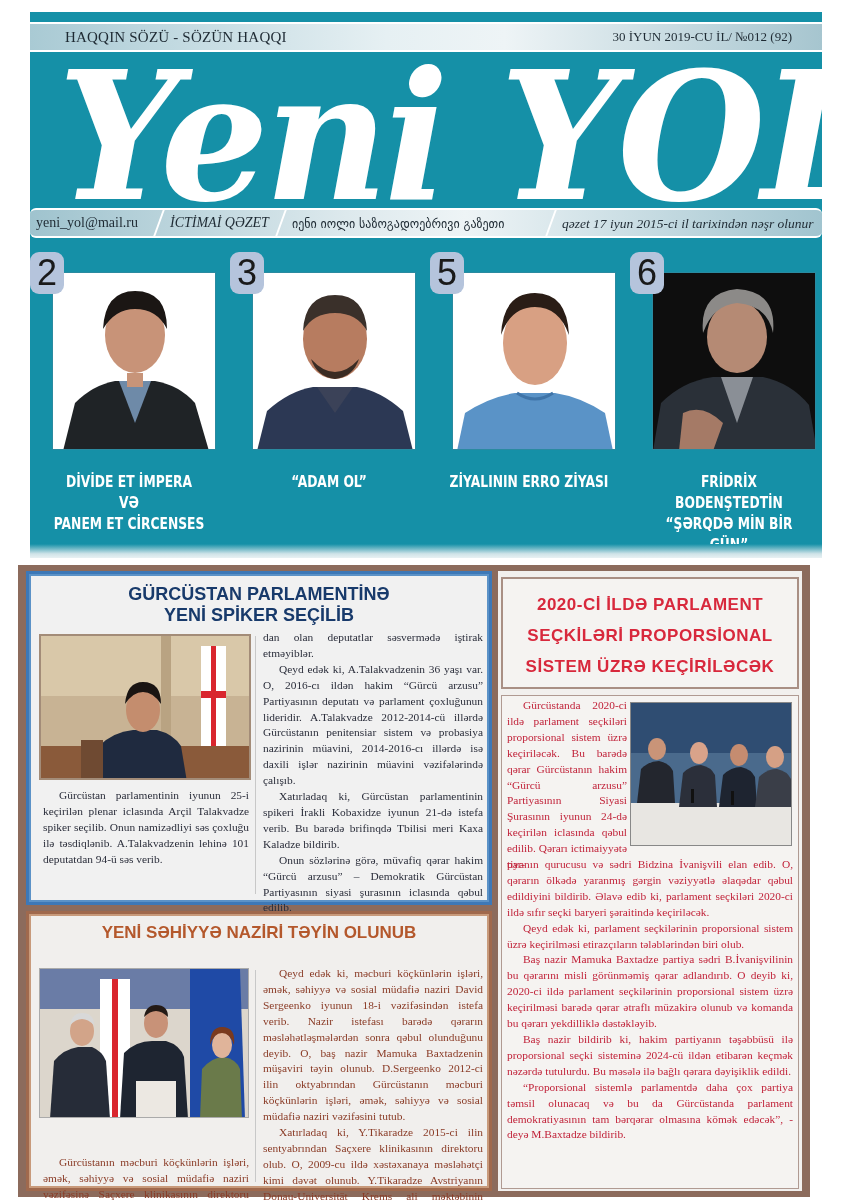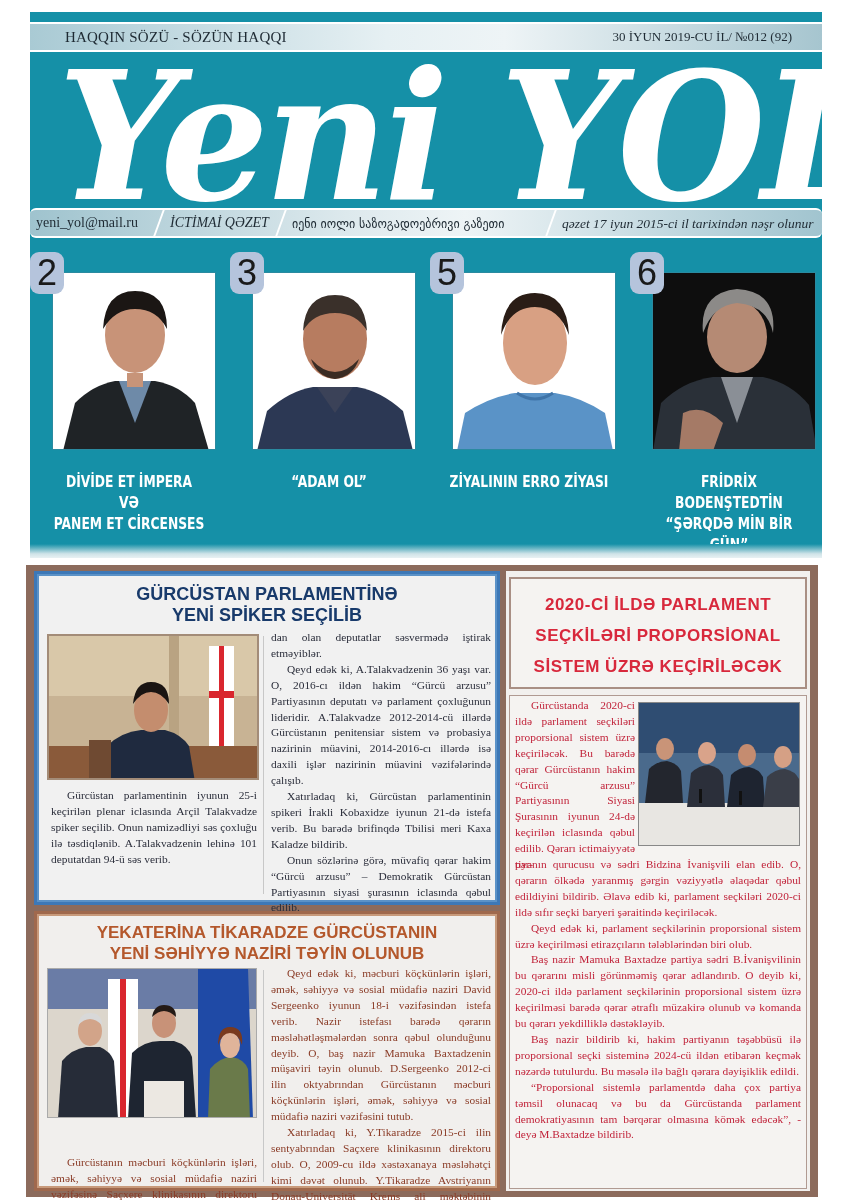--- a/index.html
+++ b/index.html
@@ -33,21 +33,21 @@
   .feature .photo { position: absolute; left: 22px; top: 22px; width: 164px; height: 178px; border: 1px solid #2a8aa0; overflow: hidden; }
   .feature .pagenum { position: absolute; left: 0; top: 2px; width: 34px; height: 42px; border-radius: 9px;
     background: #b5c4dc; color: #1a1a1a; font-family: "Liberation Sans", sans-serif; font-size: 36px; line-height: 42px; text-align: center; }
   .feature .headline { position: absolute; left: 0; top: 222px; width: 198px; text-align: center; color: #ffffff;
     font-family: "DejaVu Sans", sans-serif; font-weight: bold; font-size: 15px; line-height: 21px;
     transform: scaleX(0.82); transform-origin: top center; text-transform: uppercase; }
   .masthead .fade { position: absolute; left: 0; bottom: 0; width: 100%; height: 14px;
     background: linear-gradient(180deg, #1590a7 0%, #cfe3e8 70%, #e8f1f3 100%); }
 
   
-  .lower { position: absolute; left: 26px; top: 565px; width: 792px; height: 632px; background: #8c6b5c; }
+  .lower { position: absolute; left: 18px; top: 565px; width: 792px; height: 632px; background: #8c6b5c; }
   .card { position: absolute; background: #f3f1ef; }
   .card-inner { position: absolute; border: 2px solid; }
 
   .art1 { left: 8px; top: 6px; width: 466px; height: 334px; background: #3d78b7; }
   .art1 .card-inner { left: 3px; top: 3px; right: 3px; bottom: 3px; background: #f1f1f1; border-color: #5b92c7; }
   .art1 h2 { position: absolute; left: 0; top: 8px; width: 100%; text-align: center; color: #183a6b;
     font-family: "Liberation Sans", sans-serif; font-weight: bold; font-size: 18px; line-height: 21px; }
   .art1 .photo { position: absolute; left: 8px; top: 58px; width: 212px; height: 146px; overflow: hidden; border: 2px solid #a38c78; }
 
   .art2 { left: 8px; top: 346px; width: 466px; height: 280px; background: #a0694d; }
@@ -201,21 +201,20 @@
         <p>Xatırladaq ki, Gürcüstan parlamentinin spikeri İrakli Kobaxidze iyunun 21-də istefa verib. Bu barədə brifinqdə Tbilisi meri Kaxa Kaladze bildirib.</p>
         <p>Onun sözlərinə görə, müvafiq qərar hakim “Gürcü arzusu” – Demokratik Gürcüstan Partiyasının siyasi şurasının iclasında qəbul edilib.</p>
         <p>İrakli Kobaxidze 2016-cı ilin noyabrından Gürcüstan parlamentinin sədri vəzifəsini tutub.</p>
       </div>
     </div>
   </div>
 
   <div class="card art2">
     <div class="card-inner">
       <h2>
-        <div>YEKATERİNA TİKARADZE GÜRCÜSTANIN</div>
         <div>YENİ SƏHİYYƏ NAZİRİ TƏYİN OLUNUB</div>
       </h2>
       <div class="photo">
         <svg width="210" height="150" viewBox="0 0 210 150">
           <rect width="210" height="150" fill="#dcd6cc"></rect>
           <rect x="0" y="0" width="210" height="40" fill="#6a7ca6"></rect>
           <path d="M150 0 L200 0 L205 150 L150 150 Z" fill="#1f4aa6"></path>
           <path d="M60 10 L90 10 L90 150 L60 150 Z" fill="#ffffff"></path>
           <path d="M72 10 L78 10 L78 150 L72 150 Z" fill="#d9262e"></path>
           <path d="M10 150 L14 92 Q24 80 38 78 L52 78 Q62 82 66 92 L70 150 Z" fill="#262c38"></path>

